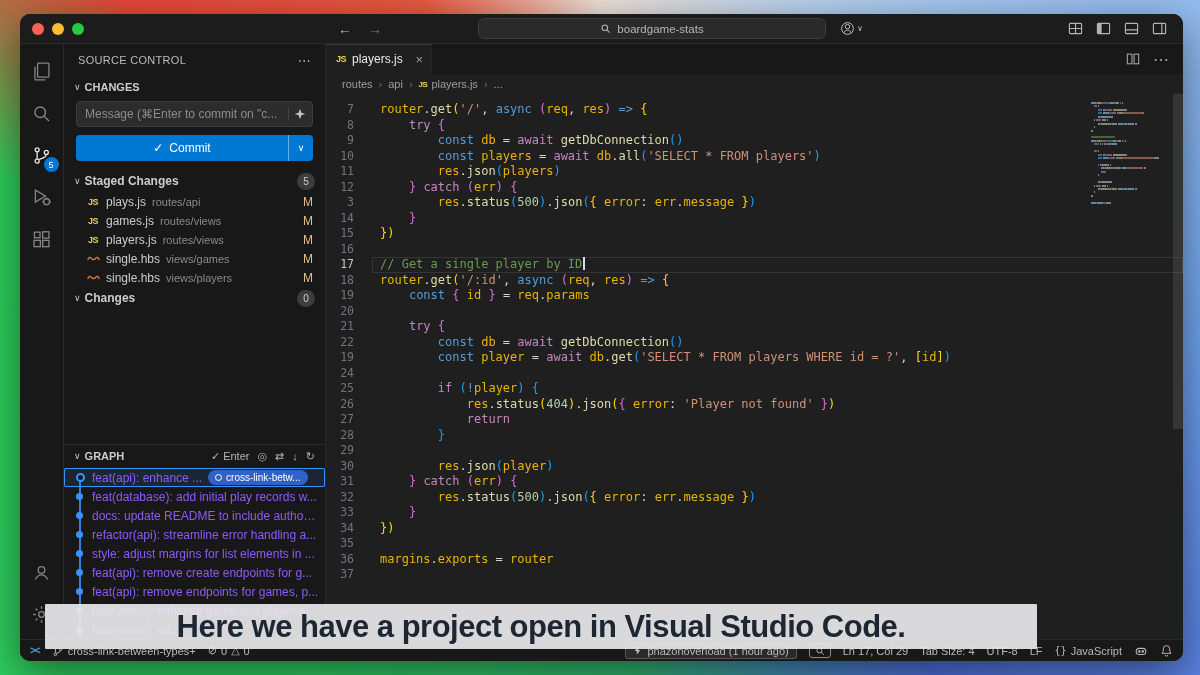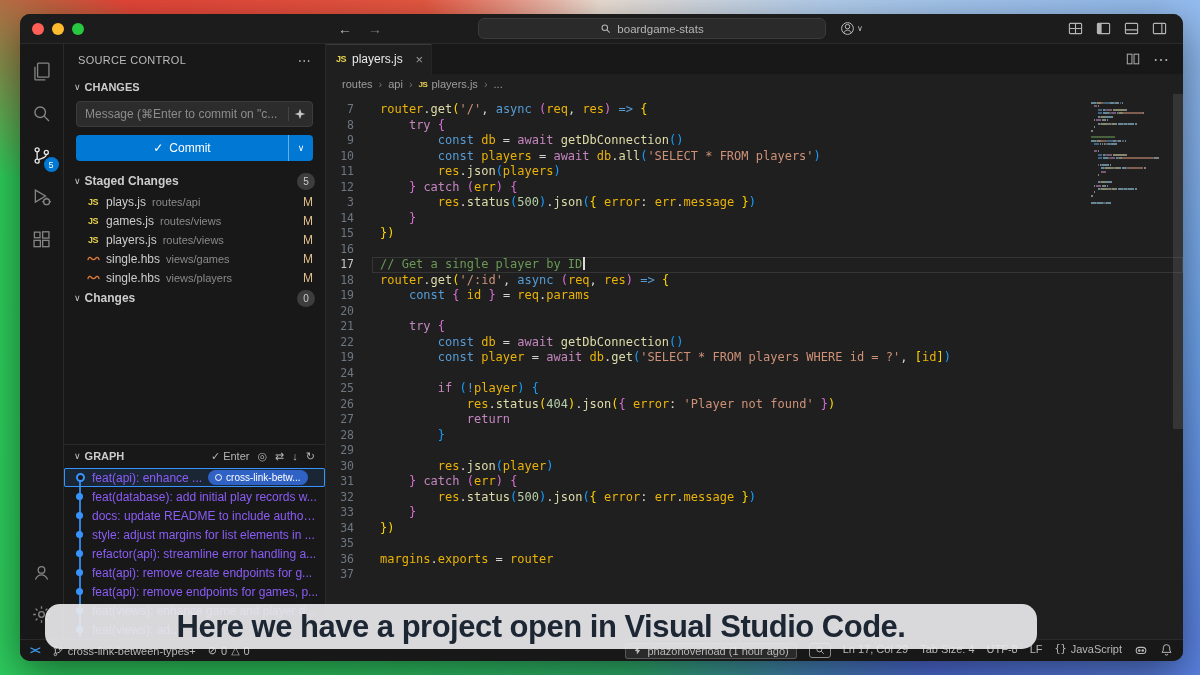--- a/index.html
+++ b/index.html
@@ -88,28 +88,28 @@
   .tk-kw{color:#569cd6}.tk-ctrl{color:#c586c0}.tk-var{color:#eab308}.tk-fn{color:#dcdcaa}
   .tk-str{color:#ce9178}.tk-num{color:#b5cea8}.tk-cmt{color:#6a9955}.tk-pun{color:#d4d4d4}
   .tk-b1{color:#ffd700}.tk-b2{color:#da70d6}.tk-b3{color:#179fff}
   .minimap { position:absolute; top:8px; right:16px; width:76px; }
   .mm-row { height:2px; margin-bottom:1.45px; white-space:nowrap; overflow:hidden; }
   .mm-seg { display:inline-block; height:2px; vertical-align:top; opacity:.55; }
   .vscroll { position:absolute; top:0; right:0; width:10px; height:335px; background:rgba(121,121,121,.25); }
   
   .statusbar { height:22px; background:#181818; border-top:1px solid #2a2a2a; display:flex; align-items:center; font-size:11px; color:#b8b8b8; padding:0 10px 0 10px; }
   .sb-left { display:flex; gap:12px; align-items:center; }
-  .sb-right { margin-left:auto; display:flex; gap:12px; align-items:flex-start; }
+  .sb-right { margin-left:auto; display:flex; gap:12px; align-items:center; }
   .sb-item { display:flex; align-items:center; gap:4px; white-space:nowrap; }
   .remote { color:#3d9bf0; font-weight:700; font-size:10px; letter-spacing:-1px; }
   .blame { background:rgba(255,255,255,.08); border:1px solid rgba(255,255,255,.22); border-radius:3px; padding:0 7px; height:16px; display:flex; gap:5px; align-items:center; }
   .search-box { width:22px; height:15px; border:1px solid #8a8a8a; border-radius:3px; display:flex; align-items:center; justify-content:center; }
   .braces { font-family:"DejaVu Sans Mono",monospace; font-size:10px; }
   
-  .caption { position:absolute; left:25px; top:590px; width:992px; height:45px; background:rgba(233,233,235,.92); border-radius:15px; display:flex; align-items:center; justify-content:center; z-index:10; }
+  .caption { position:absolute; left:25px; top:590px; width:992px; height:45px; background:rgba(233,233,235,.92); border-radius:1px; display:flex; align-items:center; justify-content:center; z-index:10; }
   .caption span { font-size:31px; font-weight:700; color:#1d2633; letter-spacing:-.5px; }
   svg { display:block; }
 </style>
 </head>
 <body>
 
 <div class="window">
 
   <div class="titlebar">
     <div class="traffic">
@@ -321,25 +321,25 @@
             <div class="commit-row">
               <span class="dot"></span>
               <span class="commit-msg">feat(database): add initial play records w...</span>
             </div>
             <div class="commit-row">
               <span class="dot"></span>
               <span class="commit-msg">docs: update README to include author ...</span>
             </div>
             <div class="commit-row">
               <span class="dot"></span>
+              <span class="commit-msg">refactor(api): streamline error handling a...</span>
+            </div>
+            <div class="commit-row">
+              <span class="dot"></span>
               <span class="commit-msg">style: adjust margins for list elements in ...</span>
-            </div>
-            <div class="commit-row">
-              <span class="dot"></span>
-              <span class="commit-msg">refactor(api): streamline error handling a...</span>
             </div>
             <div class="commit-row">
               <span class="dot"></span>
               <span class="commit-msg">feat(api): remove create endpoints for g...</span>
             </div>
             <div class="commit-row">
               <span class="dot"></span>
               <span class="commit-msg">feat(api): remove endpoints for games, p...</span>
             </div>
             <div class="commit-row">

